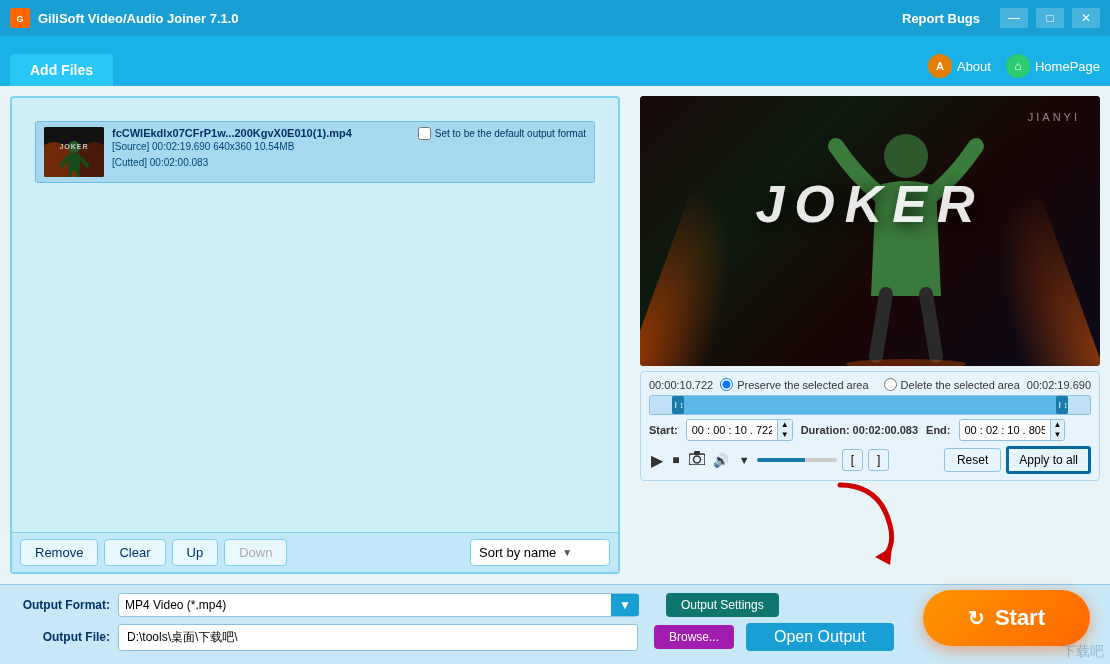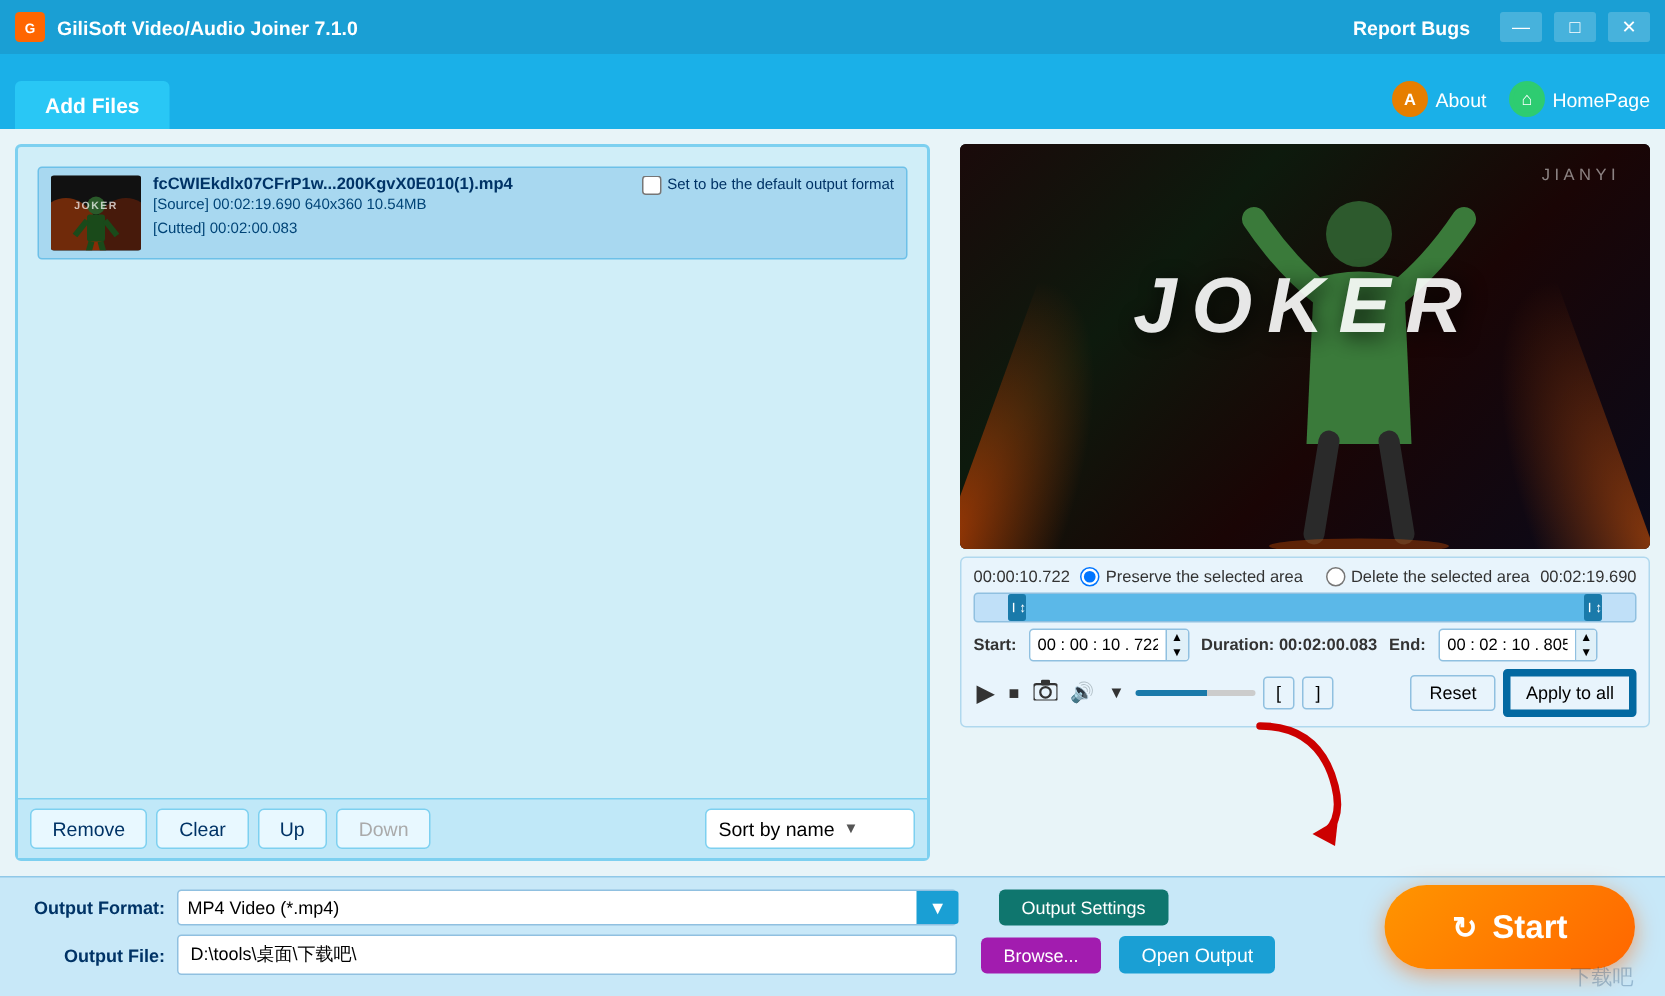--- a/index.html
+++ b/index.html
@@ -82,21 +82,21 @@
       min-width: 610px;
       background: #d0eef8;
       border: 2px solid #7dd0f0;
       border-radius: 4px;
       display: flex;
       flex-direction: column;
     }
     .file-list {
       flex: 1;
       overflow-y: auto;
-      padding: 13px;
+      padding: 23px;
     }
     .file-item {
       background: #a8d8f0;
       border: 1px solid #6dc0e8;
       border-radius: 3px;
       padding: 5px 8px;
       display: flex;
       align-items: flex-start;
       gap: 8px;
       margin-bottom: 3px;
@@ -326,21 +326,21 @@
       background: #e8f4fc;
       border: 1px solid #90c0e0;
       border-radius: 3px;
       padding: 4px 12px;
       font-size: 12px;
       cursor: pointer;
       margin-left: auto;
     }
     .apply-all-btn {
       background: #e8f4fc;
-      border: 5px solid #0369a1;
+      border: 3px solid #0369a1;
       border-radius: 3px;
       padding: 4px 10px;
       font-size: 12px;
       cursor: pointer;
     }
     .speaker-icon { font-size: 13px; }
 
     
     .bottom-bar {
       background: #c8e8f8;
@@ -644,33 +644,33 @@
       <div class="format-select" style="flex:1; max-width:520px; border:1px solid #90c0e0; border-radius:3px; background:white; padding:4px 6px; font-size:12px; display:flex; align-items:center; justify-content:space-between;">
         <span>MP4 Video (*.mp4)</span>
         <span class="format-select-arrow" style="background:#1a9fd4; color:white; padding:4px 8px; border-radius:0 2px 2px 0; cursor:pointer; margin:-4px -8px -4px 8px; font-size:12px;">▼</span>
       </div>
       <button class="output-settings-btn" style="background:#0f766e; color:white; border:none; border-radius:4px; padding:5px 15px; font-size:12px; cursor:pointer; margin-left:20px;">Output Settings</button>
     </div>
     <div class="file-row">
       <span class="format-label">Output File:</span>
       <div class="file-path" style="flex:1; max-width:520px; border:1px solid #90c0e0; border-radius:3px; background:white; padding:4px 8px; font-size:12px;">D:\tools\桌面\下载吧\</div>
       <button class="browse-btn" style="background:#a21caf; color:white; border:none; border-radius:4px; padding:5px 15px; font-size:12px; cursor:pointer; margin-left:8px;">Browse...</button>
-      <button class="open-output-btn" style="background:#1a9fd4; color:white; border:none; border-radius:4px; padding:5px 15px; font-size:13px; cursor:pointer; margin-left:4px;">Open Output</button>
+      <button class="open-output-btn" style="background:#1a9fd4; color:white; border:none; border-radius:4px; padding:5px 28px; font-size:16px; cursor:pointer; margin-left:4px;">Open Output</button>
     </div>
   </div>
 
   <div style="position:absolute; bottom:95px; right:200px;">
     <svg width="90" height="90" viewBox="0 0 90 90">
       <path d="M20 10 Q60 10 70 50 Q75 70 65 80" stroke="#cc0000" stroke-width="5" fill="none" stroke-linecap="round"></path>
       <polygon points="55,82 70,90 72,72" fill="#cc0000"></polygon>
     </svg>
   </div>
 
   <div class="start-section">
     <button class="start-btn">
       <span class="start-icon">↻</span>
       <span>Start</span>
     </button>
   </div>
 
-  <div style="position:absolute; bottom:3px; right:21px; opacity:0.25; font-size:14px; color:#003366;">下载吧</div>
+  <div style="position:absolute; bottom:3px; right:6px; opacity:0.25; font-size:14px; color:#003366;">下载吧</div>
 
 </div>
 
 </body></html>

